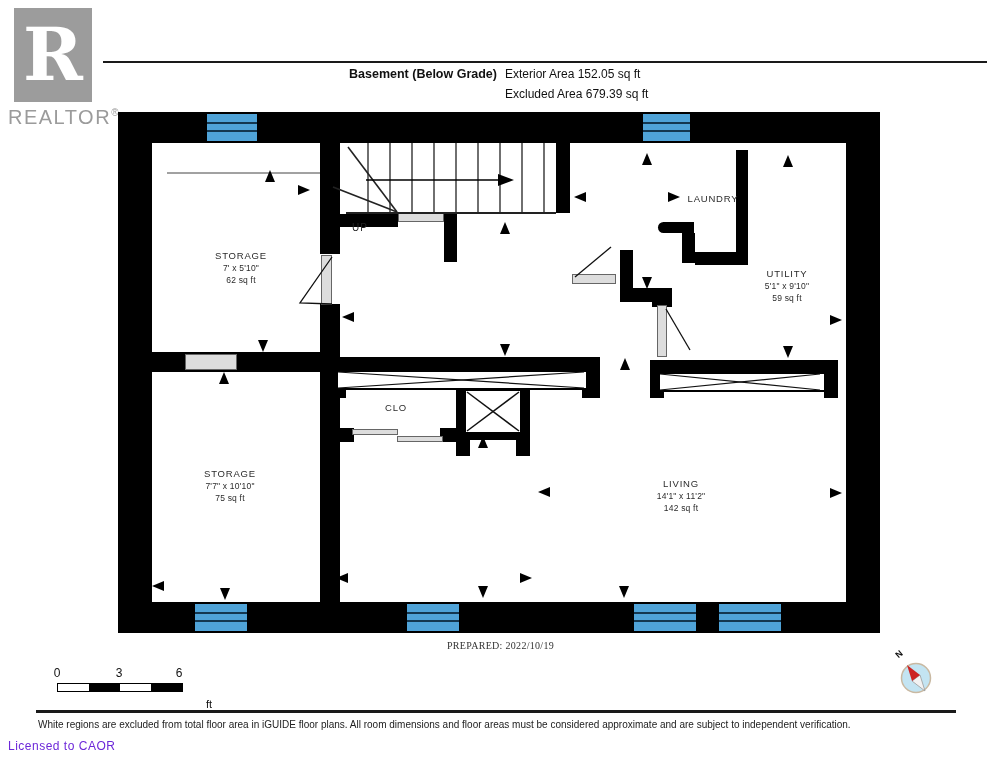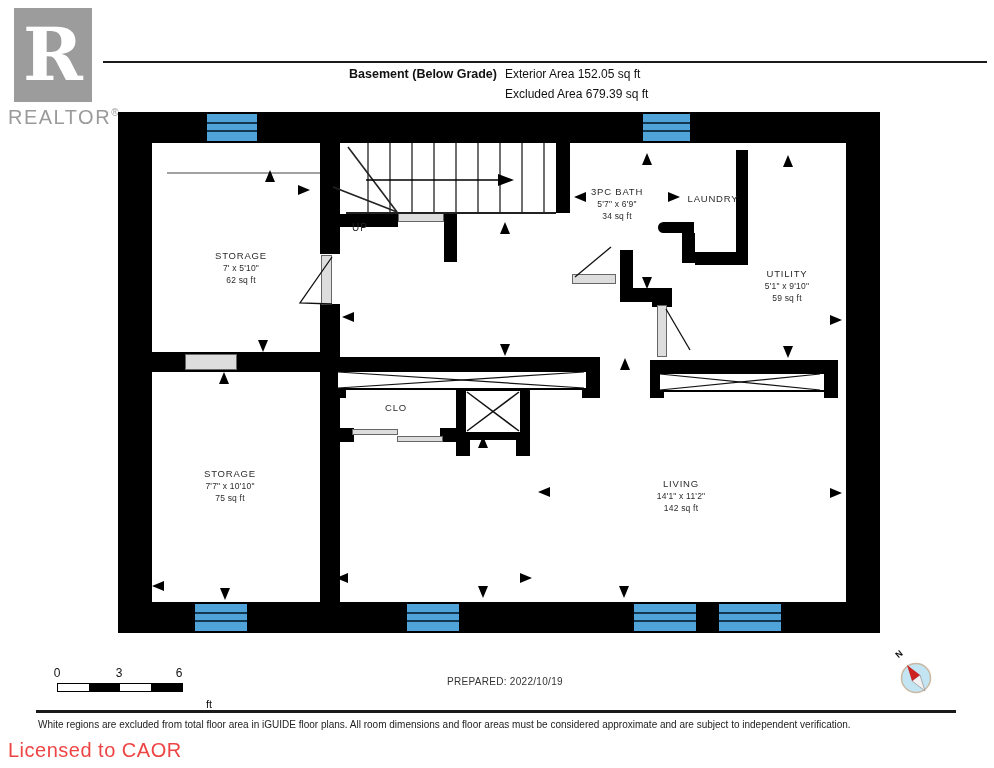--- a/index.html
+++ b/index.html
@@ -33,23 +33,23 @@
   
   .logo-box{position:absolute;left:14px;top:8px;width:78px;height:94px;background:#9c9c9c;text-align:center;}
   .logo-r{color:#fff;font-family:"DejaVu Serif",serif;font-weight:bold;font-size:72px;line-height:94px;}
   .logo-text{position:absolute;left:8px;top:106px;font-size:20px;color:#9b9b9b;letter-spacing:1.5px;}
   .logo-text sup{font-size:10px;}
   
   .scale-num{position:absolute;font-size:12px;color:#111;width:14px;text-align:center;}
   .scale-bar{position:absolute;left:57px;top:683px;width:124px;height:7px;border:1.5px solid #000;display:flex;box-sizing:content-box;}
   .scale-bar i{flex:1;}
   .scale-ft{position:absolute;left:206px;top:678px;font-size:11px;color:#111;margin-top:20px;}
-  .prepared{position:absolute;left:447px;top:676px;font-size:10px;letter-spacing:.3px;color:#333;}
+  .prepared{position:absolute;left:447px;top:640px;font-size:10px;letter-spacing:.3px;color:#333;font-family:Liberation Serif, serif;}
   .disclaimer{position:absolute;left:38px;top:719px;font-size:10px;color:#222;}
-  .license{position:absolute;left:8px;top:739px;font-size:20px;color:#ef4444;letter-spacing:.5px;}
+  .license{position:absolute;left:8px;top:739px;font-size:12px;color:#6d28d9;letter-spacing:.5px;}
   .up-label{position:absolute;left:352px;top:222px;font-size:10px;letter-spacing:1px;color:#222;z-index:6;}
 </style>
 </head>
 <body>
 
 <div class="canvas">
 
   <div class="logo-box">
     <span class="logo-r">R</span>
   </div>
@@ -143,25 +143,20 @@
         <line x1="660" y1="390" x2="820" y2="374"></line>
       <line x1="467" y1="392" x2="519" y2="431" stroke-width="1.5"></line>
         <line x1="467" y1="431" x2="519" y2="392" stroke-width="1.5"></line>
     </g>
   </svg>
 
   <div class="room" style="left:181px;top:250px;width:120px">
     <div class="nm">STORAGE</div>
     <div class="dm">7' x 5'10"</div>
     <div class="dm">62 sq ft</div>
-  </div>
-  <div class="room" style="left:567px;top:186px;width:100px">
-    <div class="nm">3PC BATH</div>
-    <div class="dm">5'7" x 6'9"</div>
-    <div class="dm">34 sq ft</div>
   </div>
   <div class="room" style="left:663px;top:193px;width:100px">
     <div class="nm">LAUNDRY</div>
   </div>
   <div class="room" style="left:737px;top:268px;width:100px">
     <div class="nm">UTILITY</div>
     <div class="dm">5'1" x 9'10"</div>
     <div class="dm">59 sq ft</div>
   </div>
   <div class="room" style="left:170px;top:468px;width:120px">

